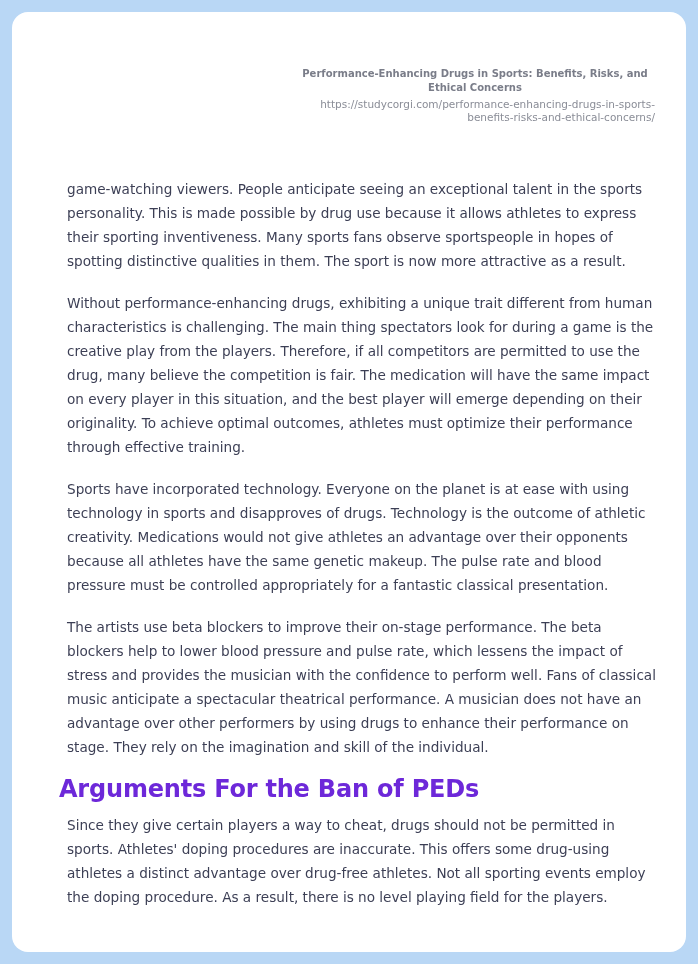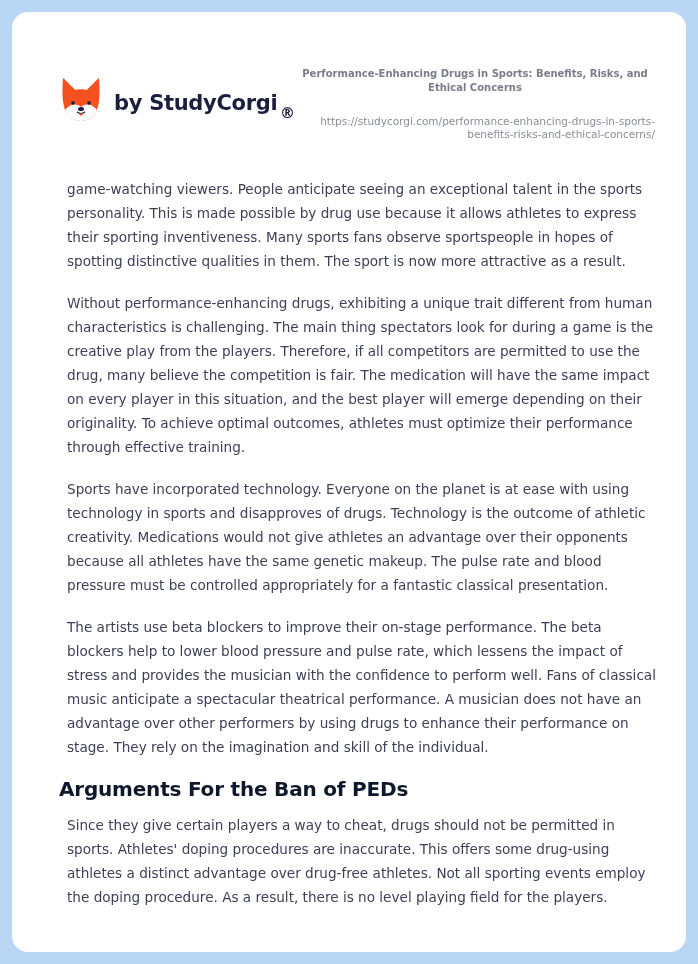--- a/index.html
+++ b/index.html
@@ -71,21 +71,21 @@
     }
     .doc-title {
       font-family: "DejaVu Sans", sans-serif;
       font-weight: bold;
       font-size: 10px;
       line-height: 14px;
       color: #7a7d89;
       text-align: center;
     }
     .doc-url {
-      margin-top: 20px;
+      margin-top: 3px;
       font-family: "DejaVu Sans", sans-serif;
       font-size: 10.5px;
       line-height: 13px;
       color: #8a8d97;
     }
     .content {
       position: absolute;
       left: 47px;
       top: 165px;
       width: 600px;
@@ -93,54 +93,32 @@
       font-family: "DejaVu Sans", sans-serif;
       font-size: 13.6px;
       line-height: 24px;
     }
     .content p {
       margin: 0 0 18px 8px;
     }
     .content h2 {
       font-family: "DejaVu Sans", sans-serif;
       font-weight: bold;
-      font-size: 20px;
-      color: #0f172a;
+      font-size: 24px;
+      color: #6d28d9;
       margin: 0 0 12px 0;
       line-height: 24px;
       letter-spacing: -0.2px;
     }
   </style>
 </head>
 <body>
 
 <div class="card">
   <div class="header">
-    <div class="logo">
-      <svg class="logo-icon" viewBox="0 0 42 46" xmlns="http://www.w3.org/2000/svg">
-
-        <path d="M3 2 L15 14 L10 24 L3 22 Z" fill="#f4511e"></path>
-        <path d="M39 2 L27 14 L32 24 L39 22 Z" fill="#f4511e"></path>
-
-        <path d="M3 2 C2 14 2 28 6 36 C10 43 16 45 21 45 C26 45 32 43 36 36 C40 28 40 14 39 2 L27 14 C24 13 18 13 15 14 Z" fill="#f4511e"></path>
-
-        <path d="M5 34 C10 28 16 27 21 31 C26 27 32 28 37 34 C34 42 27 45 21 45 C15 45 8 42 5 34 Z" fill="#ffffff"></path>
-
-        <circle cx="13" cy="27" r="1.8" fill="#1c1e3d"></circle>
-        <circle cx="29" cy="27" r="1.8" fill="#1c1e3d"></circle>
-
-        <ellipse cx="21" cy="33" rx="3" ry="2" fill="#1c1e3d"></ellipse>
-
-        <path d="M17 36 Q21 39 25 36" stroke="#1c1e3d" stroke-width="1.2" fill="none"></path>
-
-        <path d="M19 37.5 Q21 42 23 37.5 Z" fill="#f4511e"></path>
-      </svg>
-      <span class="logo-text">by StudyCorgi</span>
-      <span class="logo-reg">®</span>
-    </div>
     <div class="doc-meta">
       <div class="doc-title">Performance-Enhancing Drugs in Sports: Benefits, Risks, and Ethical Concerns</div>
       <div class="doc-url">https://studycorgi.com/performance-enhancing-drugs-in-sports-benefits-risks-and-ethical-concerns/</div>
     </div>
   </div>
 
   <div class="content">
     <p>game-watching viewers. People anticipate seeing an exceptional talent in the sports personality. This is made possible by drug use because it allows athletes to express their sporting inventiveness. Many sports fans observe sportspeople in hopes of spotting distinctive qualities in them. The sport is now more attractive as a result.</p>
     <p>Without performance-enhancing drugs, exhibiting a unique trait different from human characteristics is challenging. The main thing spectators look for during a game is the creative play from the players. Therefore, if all competitors are permitted to use the drug, many believe the competition is fair. The medication will have the same impact on every player in this situation, and the best player will emerge depending on their originality. To achieve optimal outcomes, athletes must optimize their performance through effective training.</p>
     <p>Sports have incorporated technology. Everyone on the planet is at ease with using technology in sports and disapproves of drugs. Technology is the outcome of athletic creativity. Medications would not give athletes an advantage over their opponents because all athletes have the same genetic makeup. The pulse rate and blood pressure must be controlled appropriately for a fantastic classical presentation.</p>

